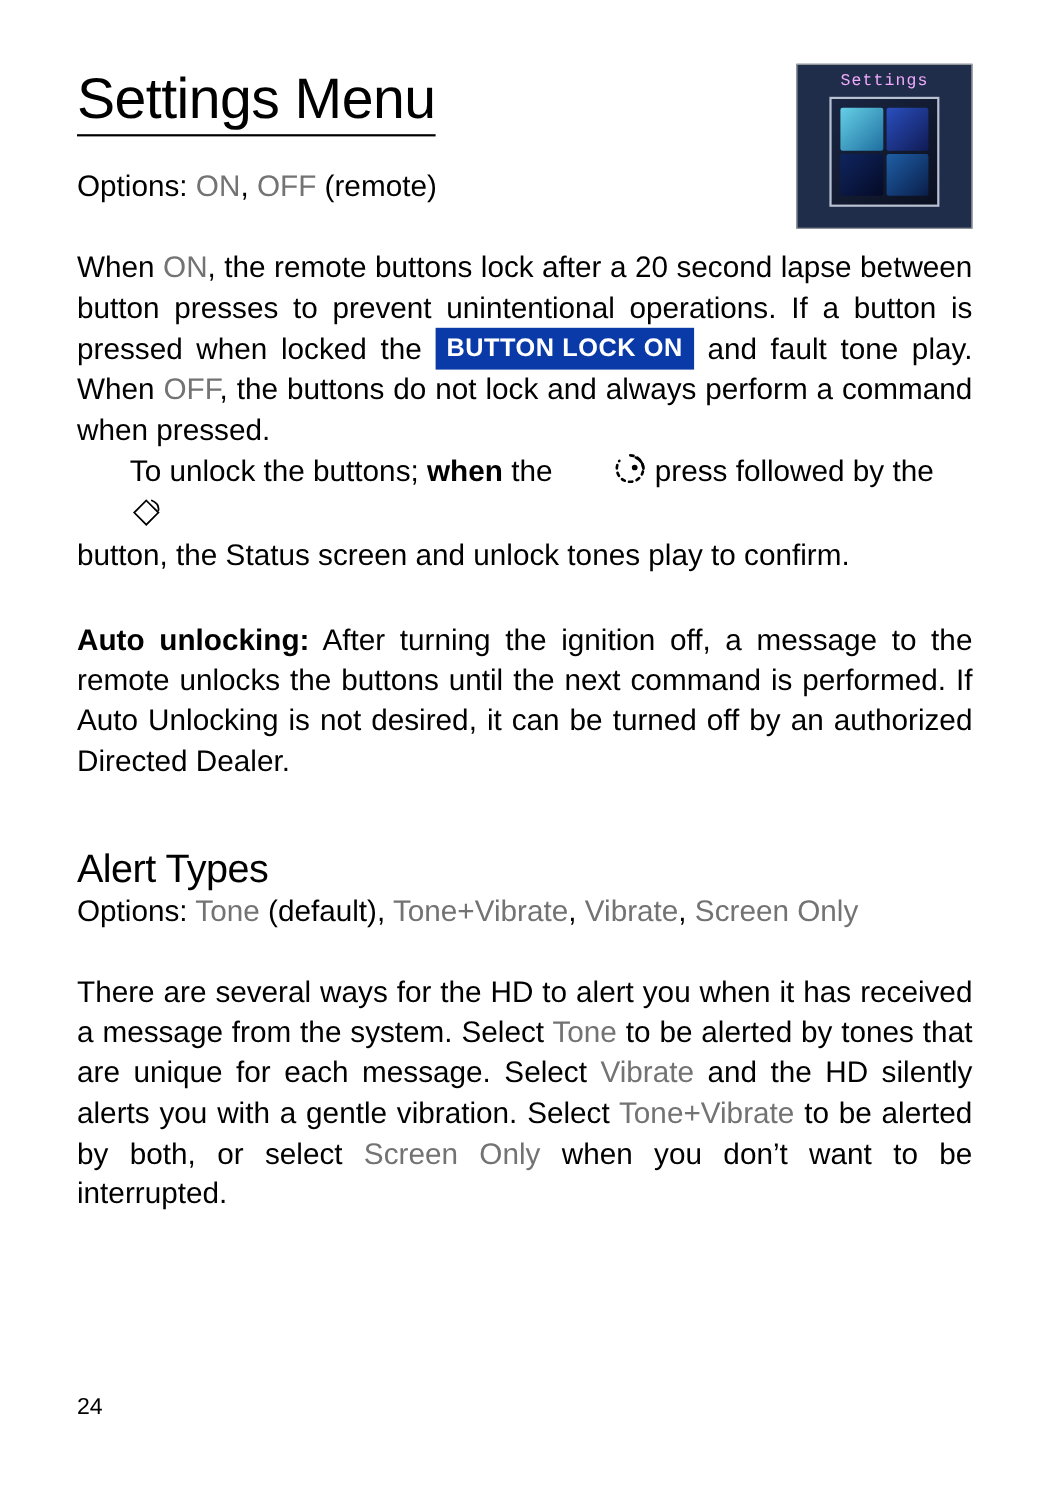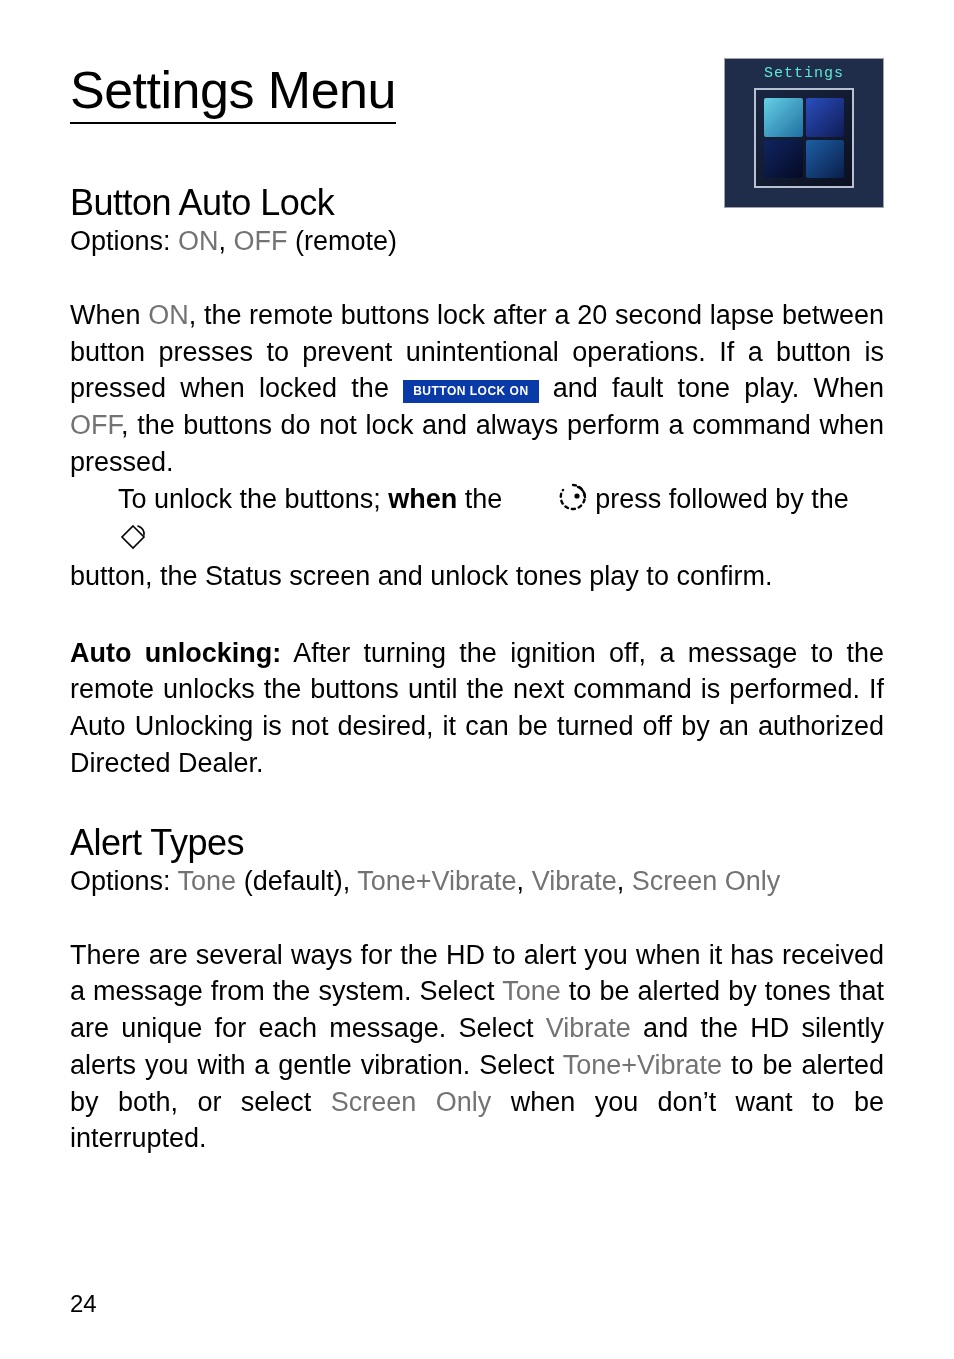--- a/index.html
+++ b/index.html
@@ -40,21 +40,21 @@
     height: 150px;
     border: 1px solid #9fa3a6;
     background: #1f2c4a;
     box-sizing: border-box;
     padding: 6px;
     display: flex;
     flex-direction: column;
     align-items: center;
   }
   .thumb-label {
-    color: #5eead4;
+    color: #f0abfc;
     font-family: "Courier New", monospace;
     font-size: 15px;
     letter-spacing: 1px;
     margin-bottom: 6px;
   }
   .thumb-inner {
     width: 100px;
     height: 100px;
     border: 2px solid #b8c1d0;
     background: linear-gradient(135deg,#1a2642 0%, #0b1020 100%);
@@ -91,36 +91,36 @@
     text-align: justify;
     margin: 0;
   }
   .body.space-top { margin-top: 40px; }
   .indent { text-indent: 48px; }
   .badge {
     display: inline-block;
     background: #0a3aa8;
     color: #ffffff;
     font-weight: 700;
-    font-size: 12px;
+    font-size: 23px;
     letter-spacing: 0.5px;
     padding: 3px 10px 3px 10px;
     vertical-align: 2px;
     font-family: Arial, Helvetica, sans-serif;
   }
   b.strong { font-weight: 700; }
   .icon { display:inline-block; vertical-align: -4px; }
   .footer {
     position: absolute;
-    bottom: 41px;
+    bottom: 68px;
     left: 70px;
     right: 70px;
     display: flex;
     justify-content: space-between;
-    font-size: 24px;
+    font-size: 21px;
     font-weight: 400;
   }
   .footer .page-num { font-weight: 400; }
 </style>
 </head>
 <body>
 
 <div class="page">
 
   <h1 class="title"><span>Settings Menu</span></h1>
@@ -129,21 +129,20 @@
     <div class="thumb-label">Settings</div>
     <div class="thumb-inner">
       <div class="pane a"></div>
       <div class="pane b"></div>
       <div class="pane c"></div>
       <div class="pane d"></div>
     </div>
   </div>
 
   
-  <h2 class="section">Button Auto Lock</h2>
   <p class="options-line">
     <span>Options: </span><span class="blue">ON</span>, <span class="blue">OFF</span><span> (remote)</span>
   </p>
 
   <p class="body space-top">
     <span>When </span><span class="blue">ON</span><span>, the remote buttons lock after a 20 second lapse between button presses to prevent unintentional operations. If a button is pressed when locked the </span><span class="badge">BUTTON LOCK ON</span><span> and fault tone play. When </span><span class="blue">OFF</span><span>, the buttons do not lock and always perform a command when pressed.</span>
   </p>
   <p class="body indent" style="text-align:left;">
     <span>To unlock the buttons; </span><b class="strong">when</b><span> the </span><span class="icon"><svg width="30" height="30" viewBox="0 0 30 30">
           <g fill="none" stroke="#000" stroke-width="2.4">
@@ -160,21 +159,21 @@
   </p>
   <p class="body" style="text-align:left; margin-top:-4px;">
     <span> button, the Status screen and unlock tones play to confirm.</span>
   </p>
 
   <p class="body space-top">
     <b class="strong">Auto unlocking:</b><span> After turning the ignition off, a message to the remote unlocks the buttons until the next command is performed. If Auto Unlocking is not desired, it can be turned off by an authorized Directed Dealer.</span>
   </p>
 
   
-  <h2 class="section" style="margin-top:40px;">Alert Types</h2>
+  <h2 class="section" style="margin-top:58px;">Alert Types</h2>
   <p class="options-line">
     <span>Options: </span><span class="blue">Tone</span><span> (default), </span><span class="blue">Tone+Vibrate</span><span>, </span><span class="blue">Vibrate</span><span>, </span><span class="blue">Screen Only</span>
   </p>
 
   <p class="body space-top">
     <span>There are several ways for the HD to alert you when it has received a message from the system. Select </span><span class="blue">Tone</span><span> to be alerted by tones that are unique for each message. Select </span><span class="blue">Vibrate</span><span> and the HD silently alerts you with a gentle vibration. Select </span><span class="blue">Tone+Vibrate</span><span> to be alerted by both, or select </span><span class="blue">Screen Only</span><span> when you don’t want to be interrupted.</span>
   </p>
 
   
 

